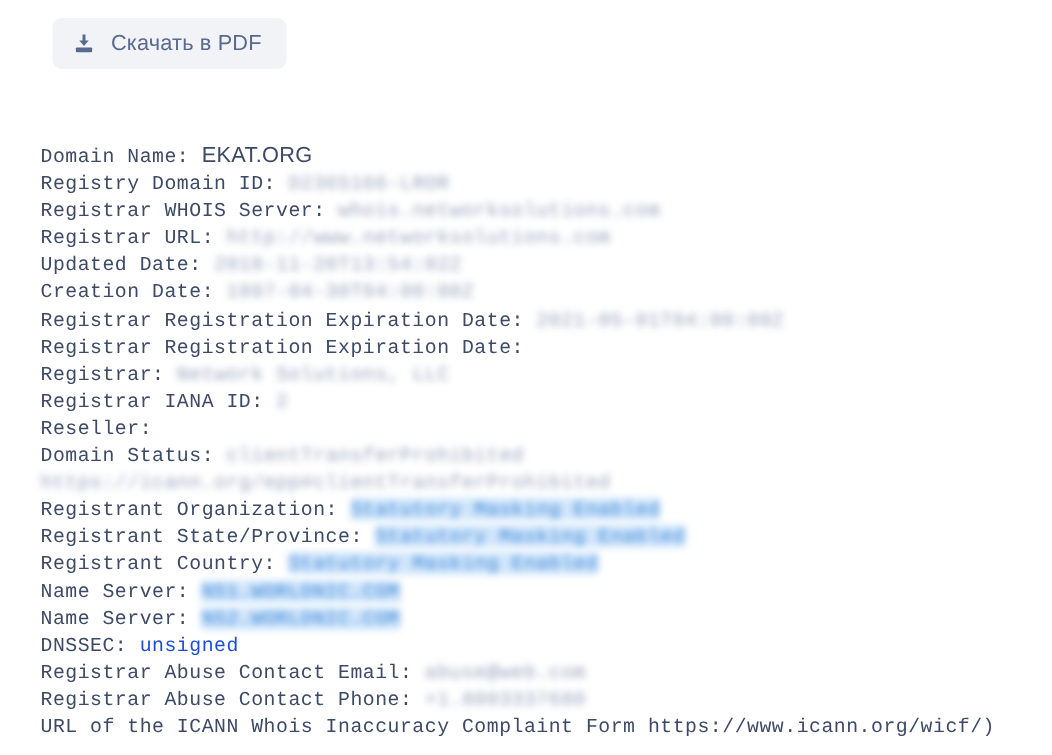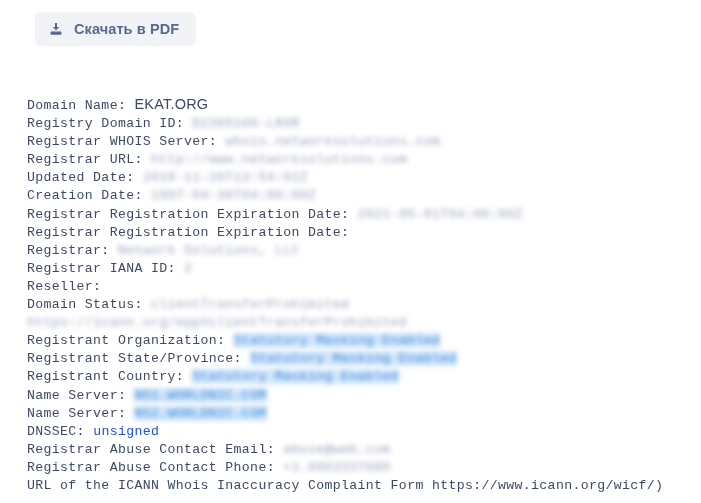--- a/index.html
+++ b/index.html
@@ -44,21 +44,21 @@
     font-family: "Liberation Sans", sans-serif;
   }
   .download-icon {
     display: inline-block;
     width: 14px;
     height: 14px;
     line-height: 0;
   }
   .pdf-button-label {
     font-size: 14.5px;
-    font-weight: bold;
+    font-weight: normal;
     color: #5a6a8c;
     white-space: nowrap;
     letter-spacing: 0.1px;
   }
 
   
   .whois {
     margin: 13px;
     padding: 38px 0 0 14px;
     font-family: "Liberation Mono", "DejaVu Sans Mono", monospace;

